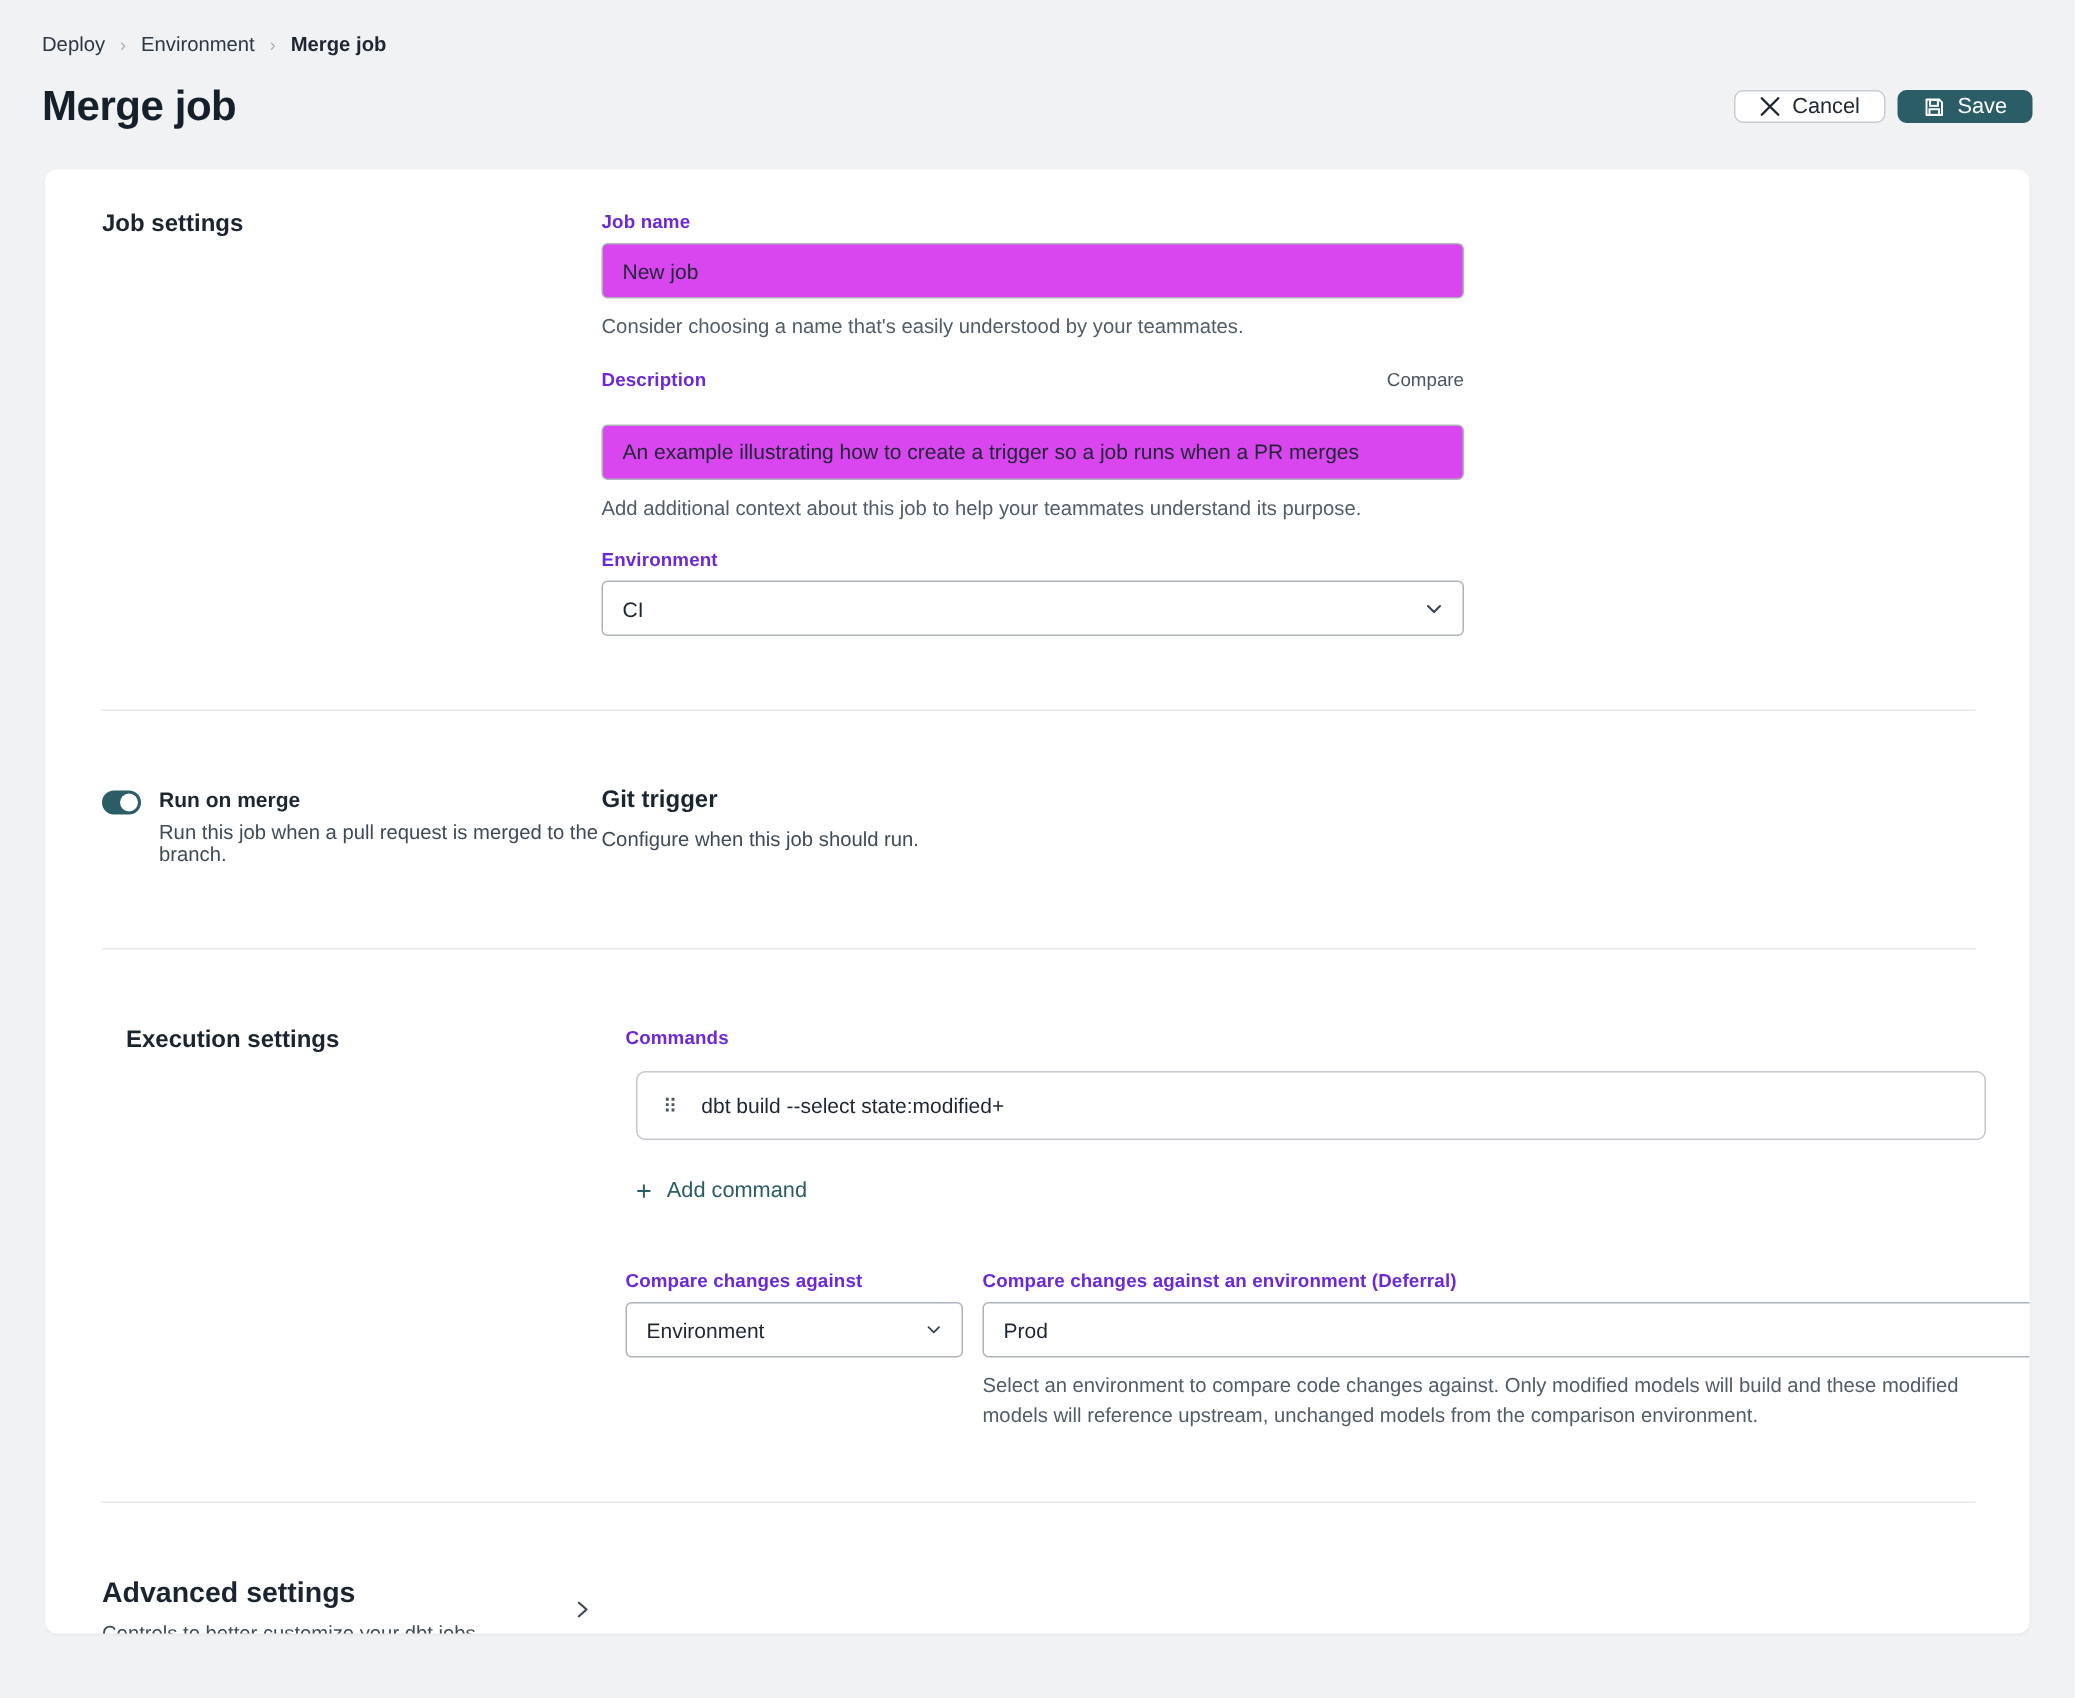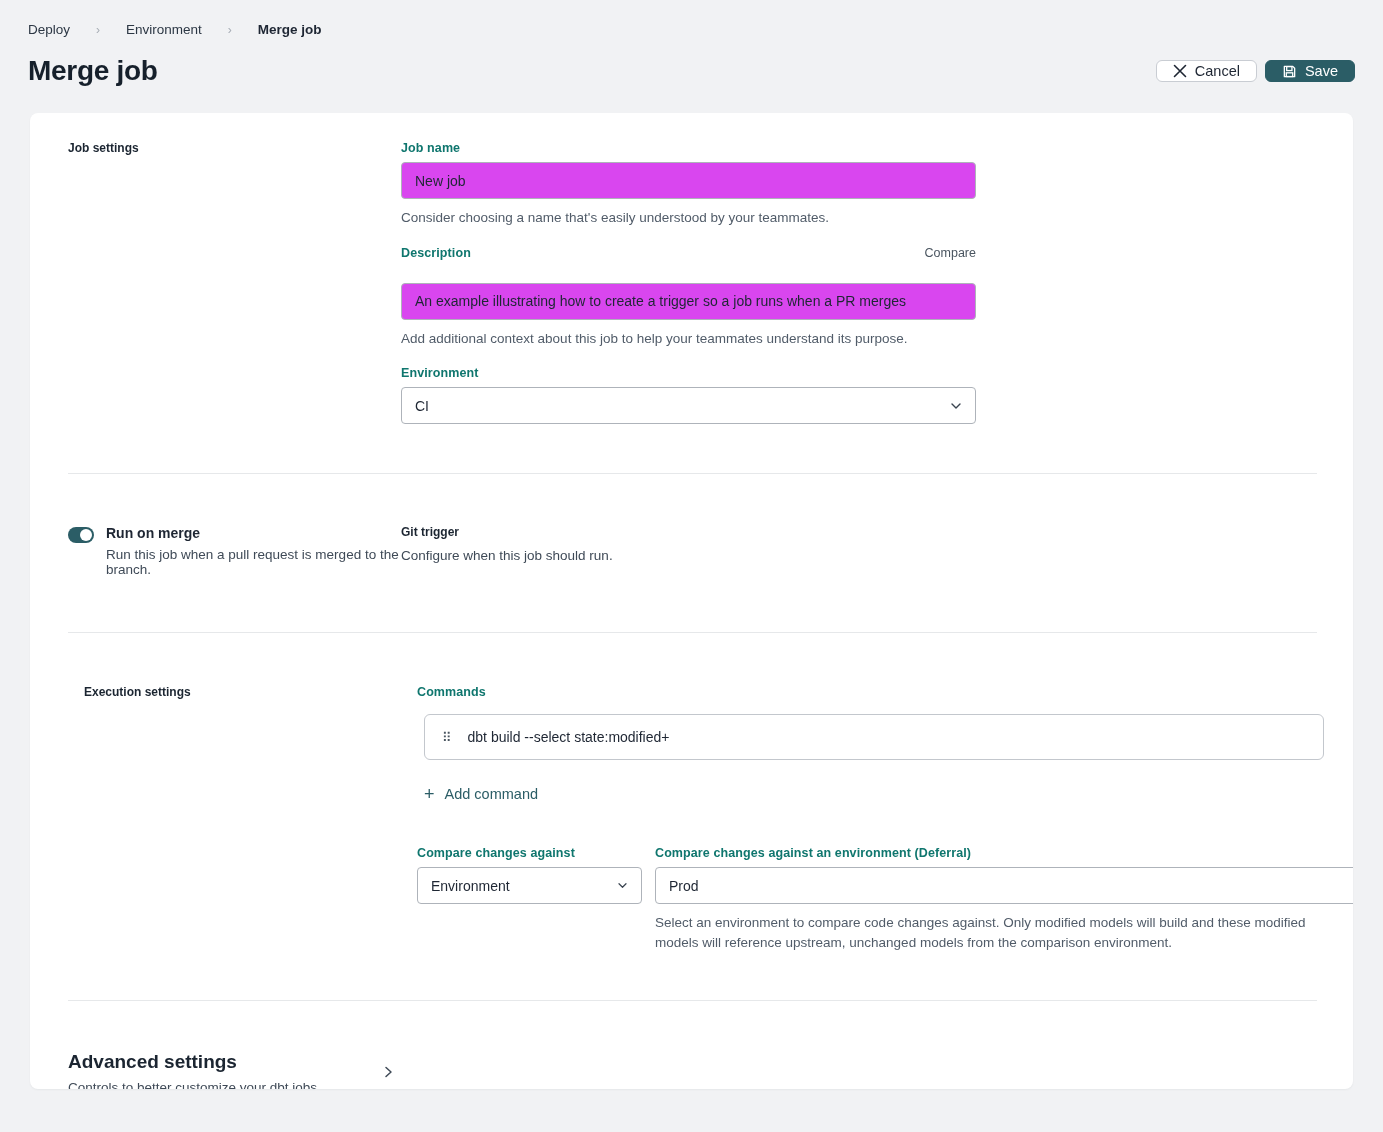--- a/index.html
+++ b/index.html
@@ -5,21 +5,21 @@
   * { margin: 0; padding: 0; box-sizing: border-box; }
   html, body { width: 1383px; height: 1132px; }
   body {
     background: #f1f2f4;
     font-family: "Liberation Sans", sans-serif;
     color: #1e2633;
     -webkit-font-smoothing: antialiased;
   }
   .topbar { padding: 22px 28px 0 28px; }
   .breadcrumb {
-    display: flex; align-items: center; gap: 26px;
+    display: flex; align-items: center; gap: 10px;
     font-size: 13.5px; color: #2c3744;
   }
   .breadcrumb .crumb { cursor: pointer; font-weight: 500; }
   .breadcrumb .sep { color: #a7adb5; font-size: 12px; }
   .breadcrumb .current { font-weight: 700; color: #1e2633; }
 
   .title-row {
     display: flex; align-items: center; justify-content: space-between;
     margin-top: 18px; padding-right: 0;
   }
@@ -36,27 +36,27 @@
   .btn svg { display: block; }
 
   .card {
     background: #ffffff; border-radius: 8px;
     margin: 26px 30px 26px 30px; height: 976px;
     padding: 28px 36px 0 38px;
     box-shadow: 0 1px 2px rgba(20,30,40,0.05);
     overflow: hidden;
   }
   .section { display: grid; grid-template-columns: 333px 1fr; }
-  .section-heading { font-size: 12px; font-weight: 700; color: #1b2531; }
+  .section-heading { font-size: 16px; font-weight: 700; color: #1b2531; }
   .section-sub { font-size: 13.5px; color: #3f4a57; margin-top: 9px; }
   hr.divider { border: none; border-top: 1px solid #e6e8ea; margin: 0; }
 
   .field { margin-bottom: 18px; }
   .field-label {
-    display: block; font-size: 12.5px; font-weight: 700; color: #0f766e;
+    display: block; font-size: 12.5px; font-weight: 700; color: #6d28d9;
     margin-bottom: 7px; letter-spacing: 0.1px;
   }
   .label-row { display: flex; justify-content: space-between; align-items: baseline; margin-bottom: 7px; }
   .label-row .field-label { margin-bottom: 16px; }
   .optional-tag { font-size: 12.5px; color: #4a5560; font-weight: 400; }
   .text-input {
     width: 575px; height: 37px; border: 1px solid #aeb3ba; border-radius: 4px;
     padding: 0 13px; font-size: 14px; color: #1e2633; background: #d946ef;
     font-family: "Liberation Sans", sans-serif;
   }

